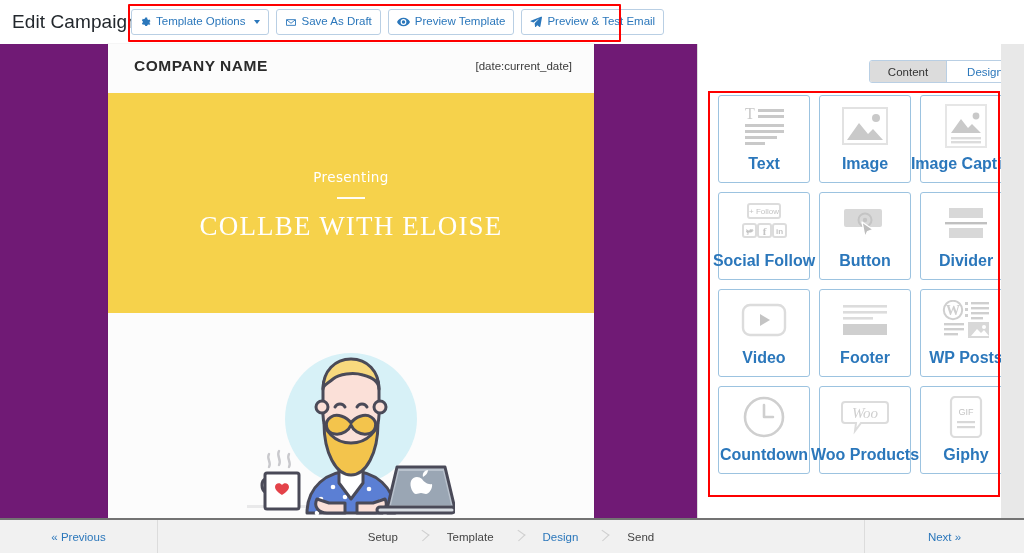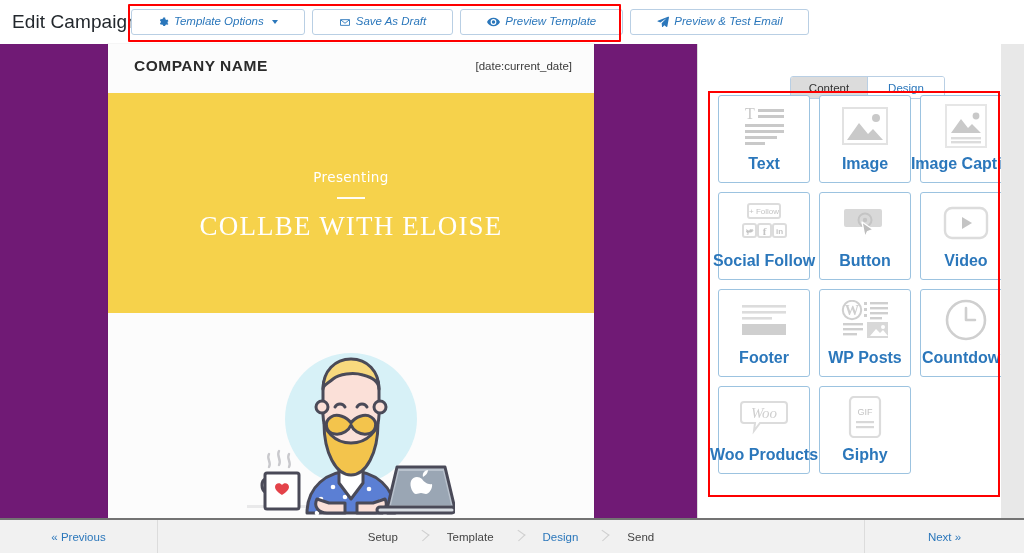--- a/index.html
+++ b/index.html
@@ -21,26 +21,25 @@
     position:absolute; left:12px; top:11px;
     font-size:19px; color:#23282d; letter-spacing:.1px;
     white-space:nowrap;
   }
   .toolbar {
     position:absolute; left:131px; top:9px;
     display:flex; gap:7px; align-items:center;
   }
   .tb-btn {
     display:flex; align-items:center; gap:5px;
-    height:26px; padding:0 26px;
+    height:26px; padding:0 8px;
     border:1px solid #b9cfe4; border-radius:3px;
     background:#fff; color:#2b77bb;
     font-size:11.5px; line-height:1; white-space:nowrap;
     cursor:pointer;
-    font-style:italic;
   }
   .tb-btn .ic { display:inline-flex; align-items:center; }
   .tb-btn svg { display:block; }
   .caret {
     width:0;height:0;border-left:3.5px solid transparent;
     border-right:3.5px solid transparent;border-top:4.5px solid #2b77bb;
     margin-left:3px;
   }
 
   
@@ -97,21 +96,21 @@
 
   
   .illus { position:absolute; left:50%; top:14px; transform:translateX(-50%); }
 
   
   .right-panel{
     position:absolute; left:711px; top:44px; width:313px; height:474px;
     background:#ffffff;
   }
   .toggle-wrap{
-    position:absolute; left:0; right:0; top:32px; display:flex; justify-content:center;
+    position:absolute; left:0; right:0; top:16px; display:flex; justify-content:flex-end;
   }
   .seg{
     display:flex; border:1px solid #b9cfe4; border-radius:3px; overflow:hidden;
     height:23px;
   }
   .seg-btn{
     display:flex;align-items:center;justify-content:center;
     width:76px; font-size:11.5px; color:#2b77bb; cursor:pointer;
     background:#fff;
   }
@@ -396,20 +395,30 @@
           <svg width="48" height="34" viewBox="0 0 48 34">
             <rect x="3" y="3" width="38" height="18" rx="2" fill="#d8d8d8"></rect>
             <circle cx="24" cy="14" r="6.5" fill="none" stroke="#c4c4c4" stroke-width="2"></circle>
             <circle cx="24" cy="14" r="2.2" fill="#c4c4c4"></circle>
             <path d="M21 16 24 31l2.5-5.5 5.5-2z" fill="#bdbdbd" stroke="#ffffff" stroke-width="1.3" stroke-linejoin="round"></path>
           </svg>
         </div>
         <div class="block-label">Button</div>
       </div>
 
+      <div class="block-card">
+        <div class="block-ico">
+          <svg width="46" height="32" viewBox="0 0 46 32">
+            <rect x="6" y="1" width="34" height="10" fill="#d8d8d8"></rect>
+            <rect x="2" y="15" width="42" height="2.4" fill="#c0c0c0"></rect>
+            <rect x="6" y="21" width="34" height="10" fill="#d8d8d8"></rect>
+          </svg>
+        </div>
+        <div class="block-label">Divider</div>
+      </div>
 
       <div class="block-card">
         <div class="block-ico">
           <svg width="46" height="34" viewBox="0 0 46 34">
             <rect x="2" y="2" width="42" height="30" rx="7" fill="none" stroke="#dcdcdc" stroke-width="2.4"></rect>
             <path d="M19 11 29 17l-10 6z" fill="#c4c4c4"></path>
           </svg>
         </div>
         <div class="block-label">Video</div>
       </div>

